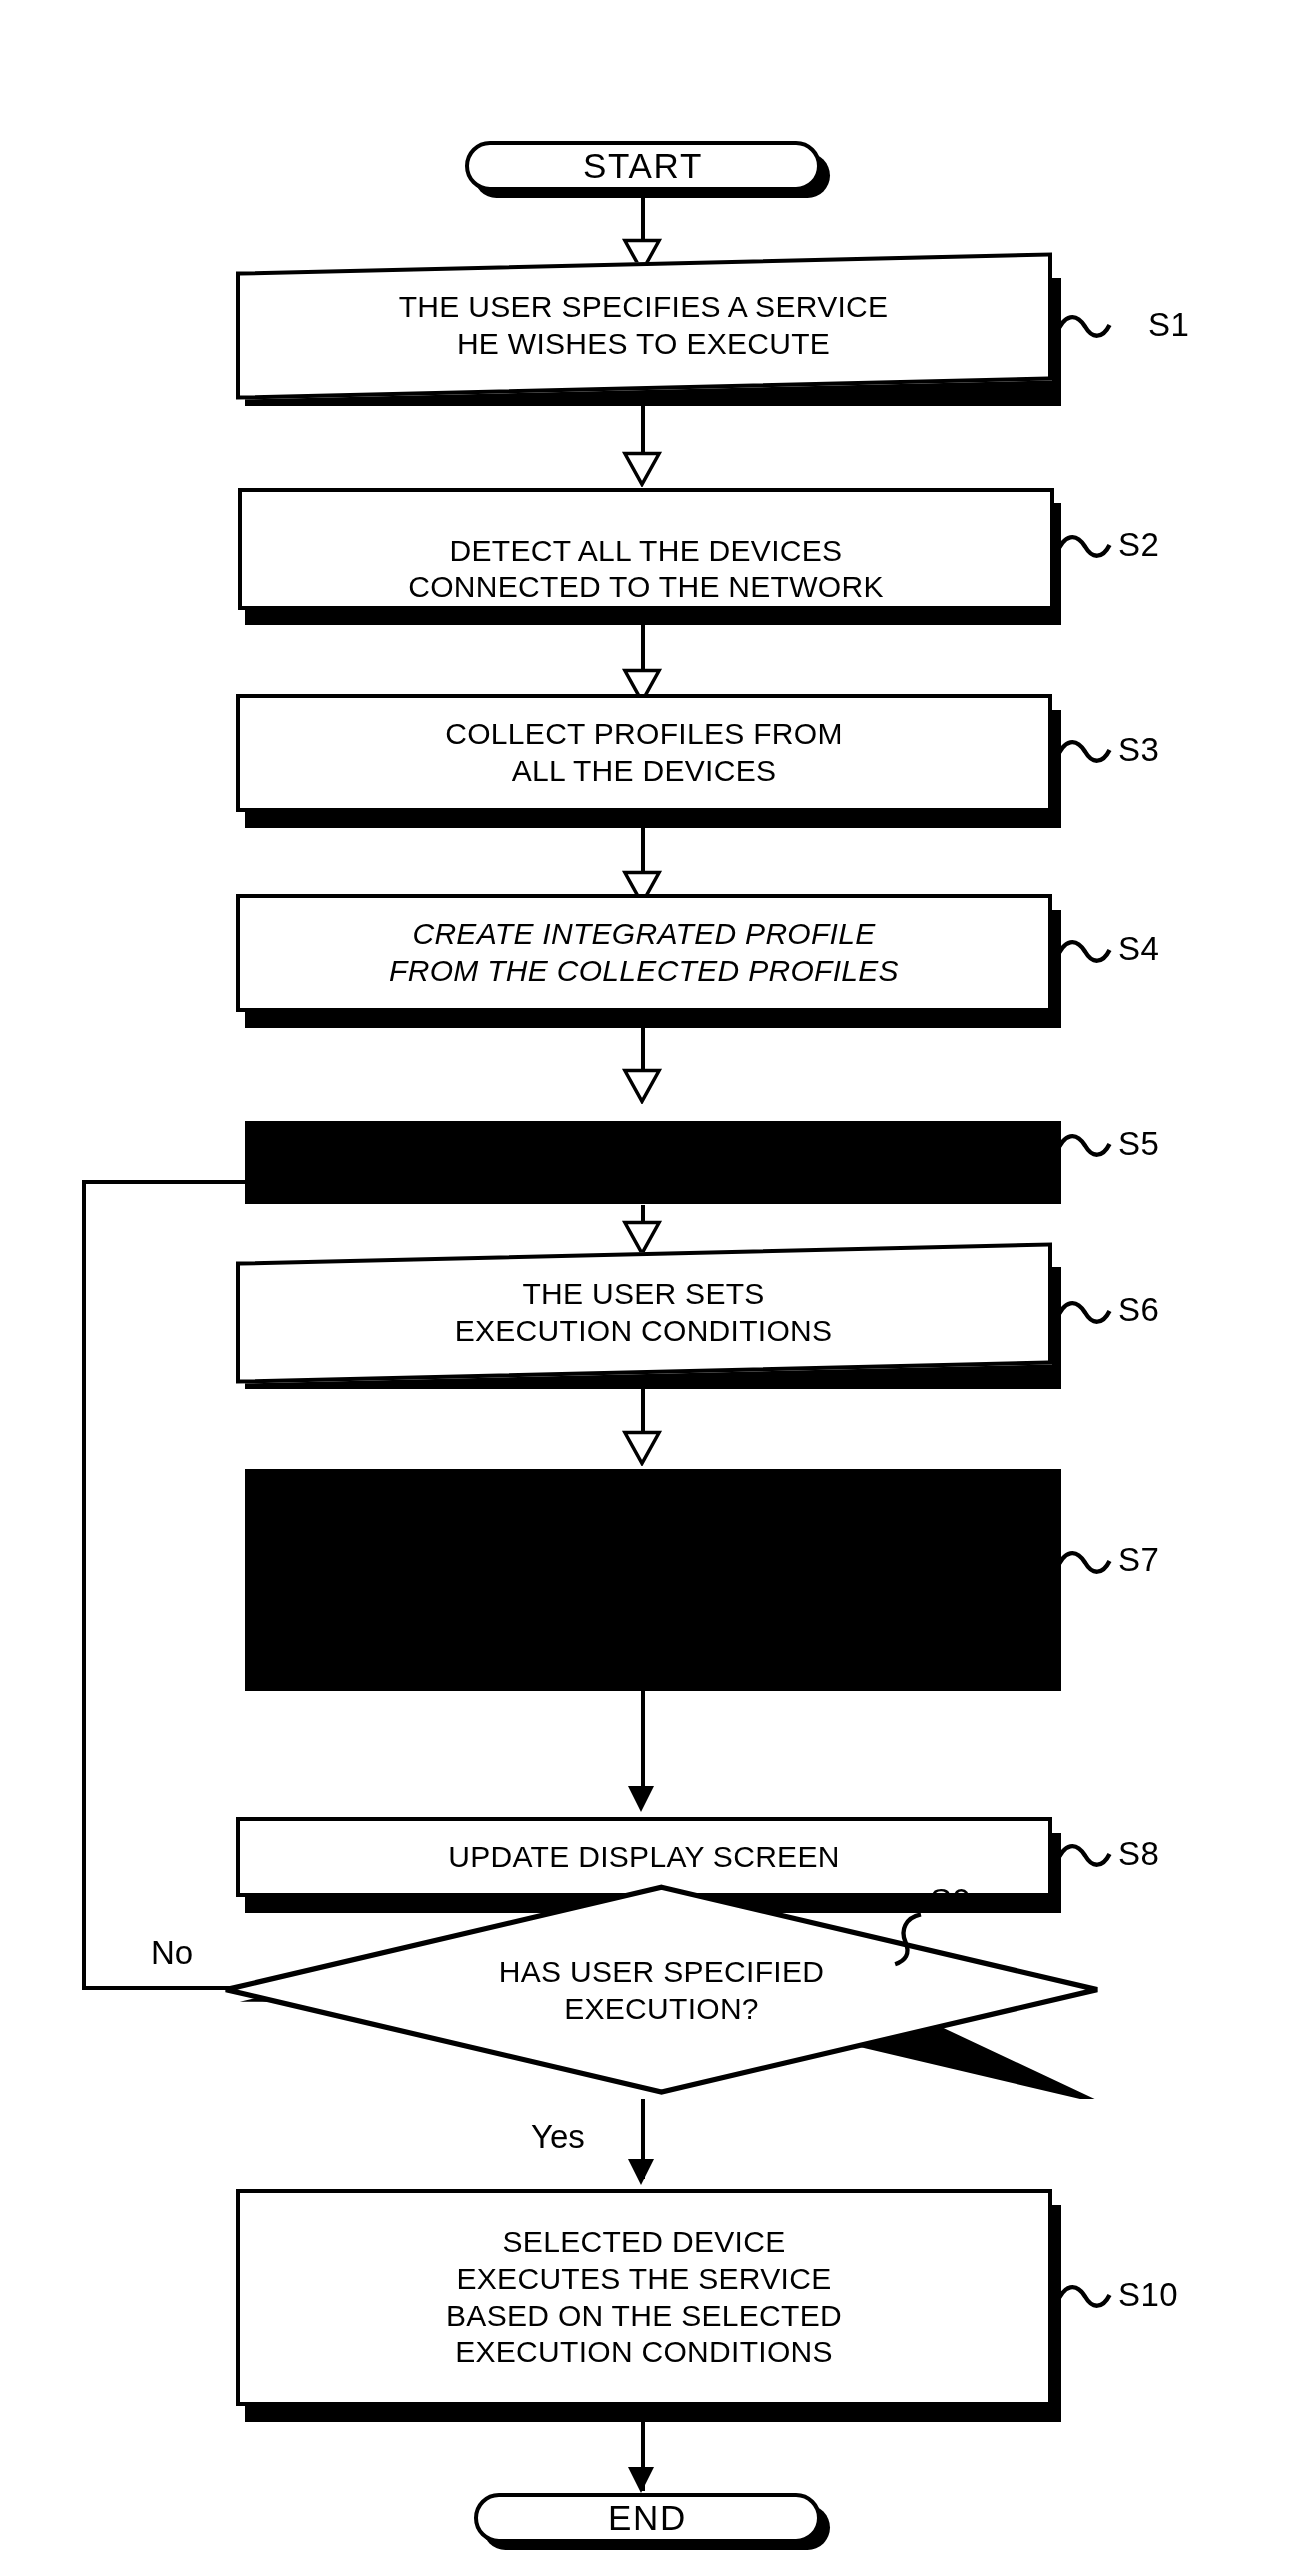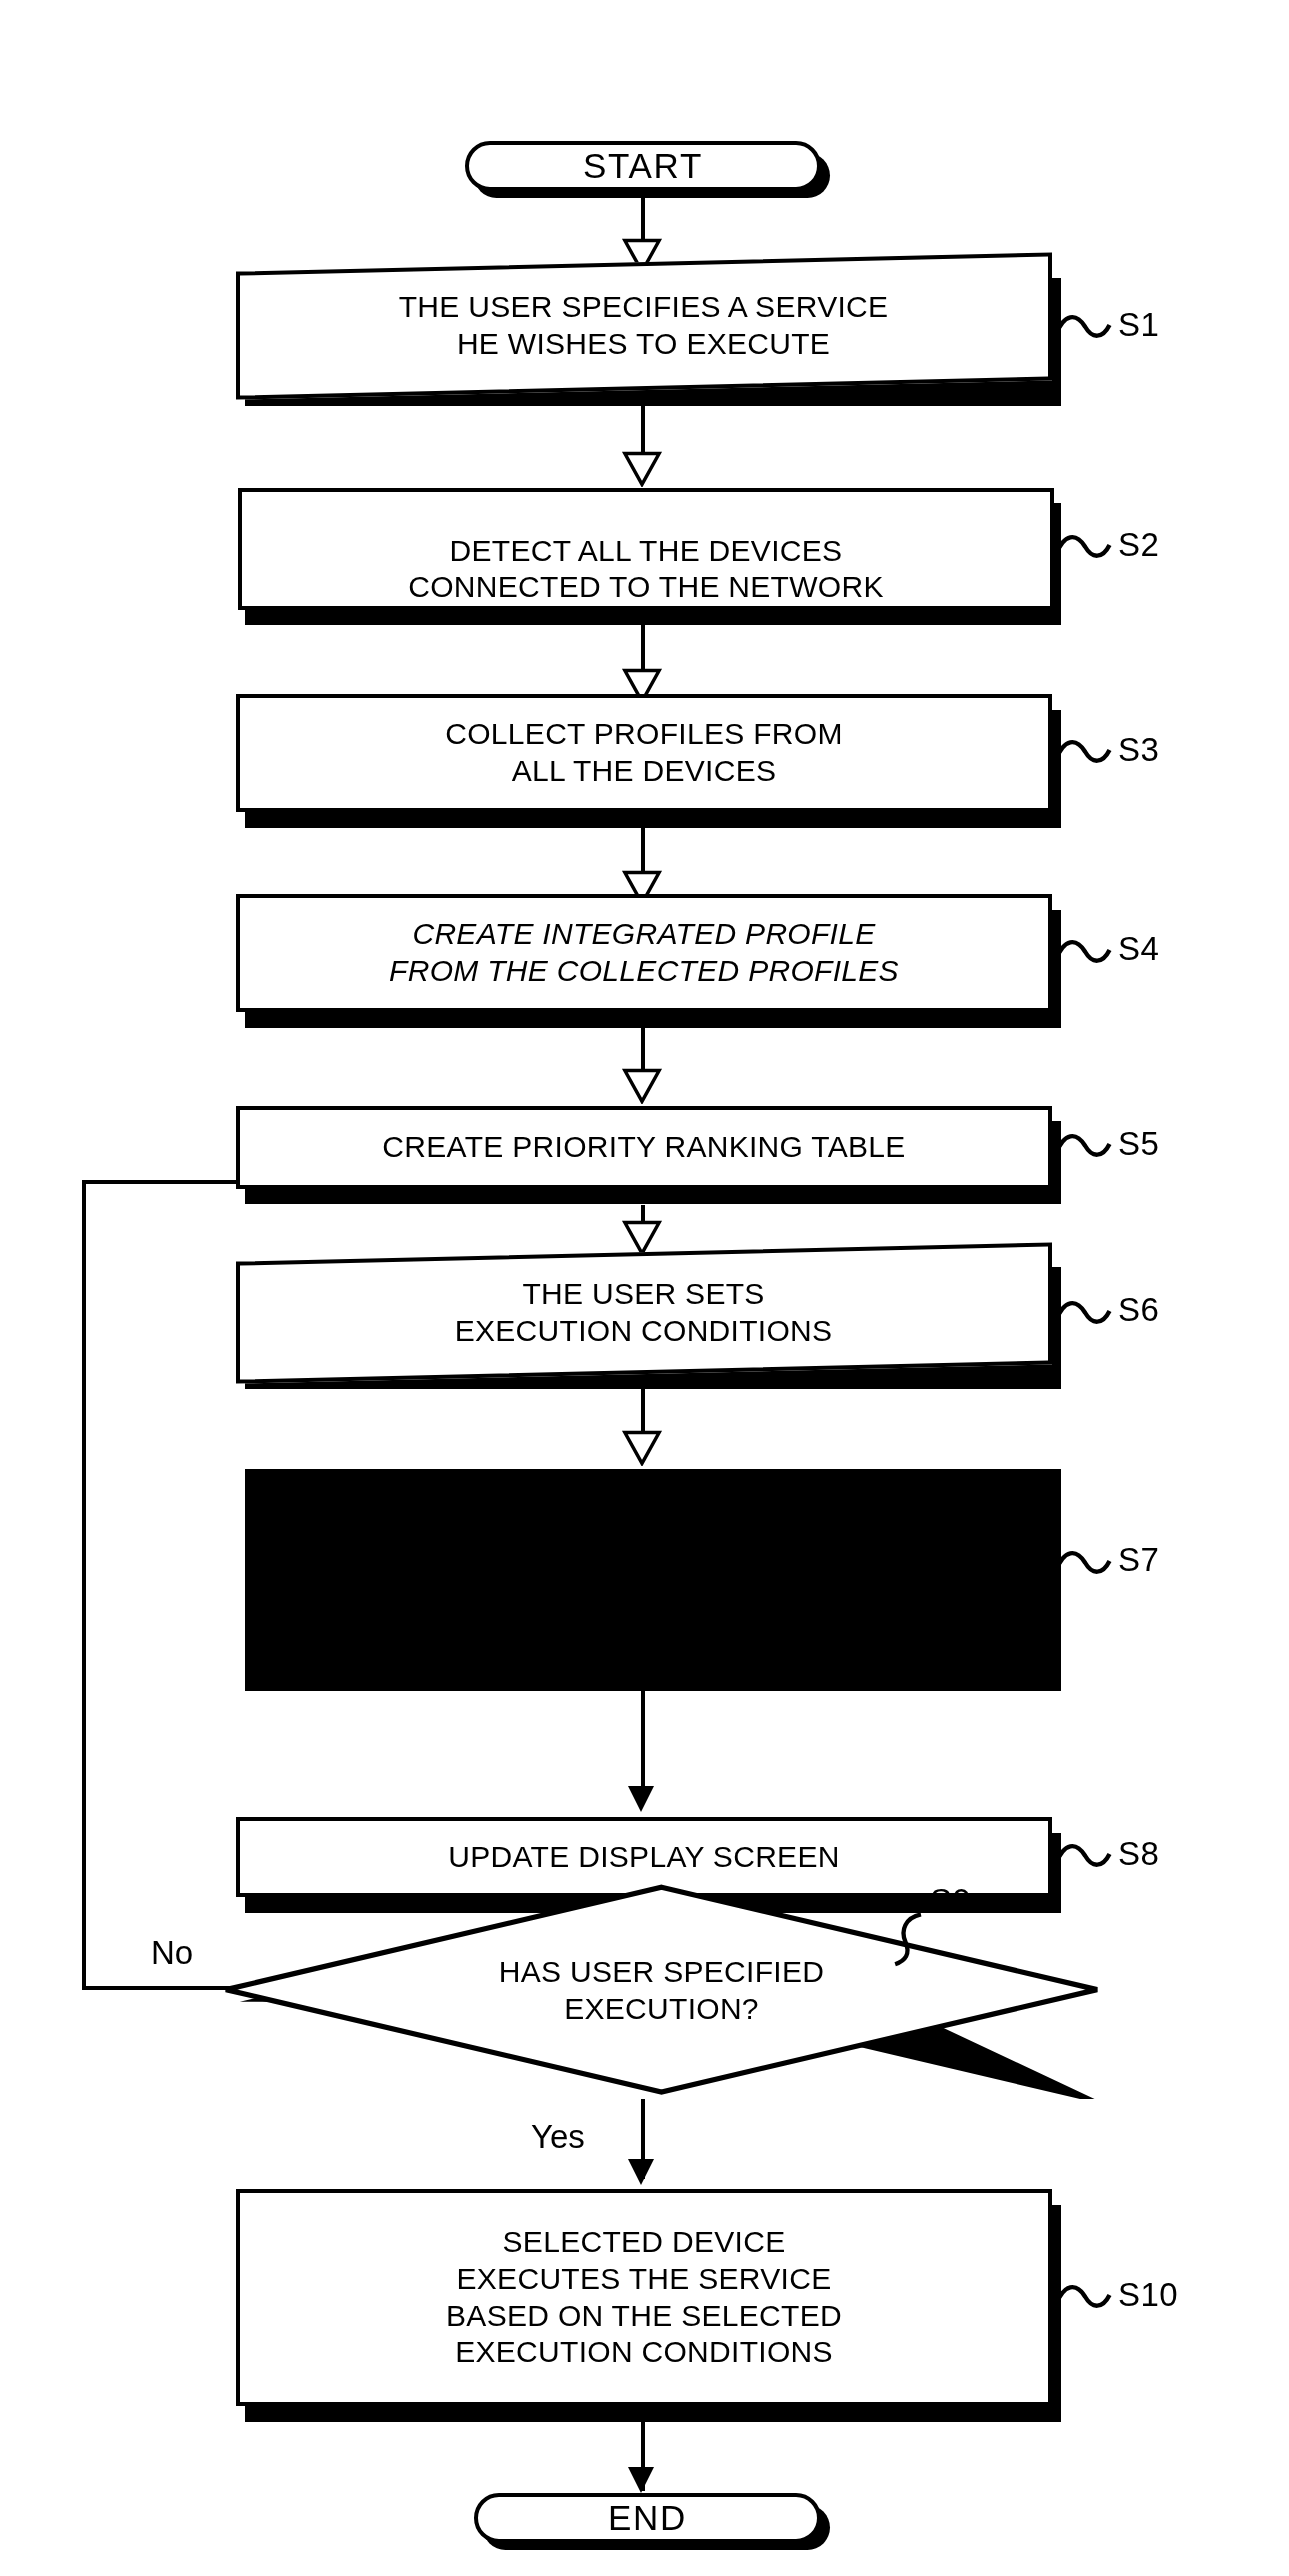--- a/index.html
+++ b/index.html
@@ -180,21 +180,21 @@
   </svg>
 
   <div class="pbox-shadow" style="left:245px; top:278px; width:816px; height:128px;"></div>
   <div class="pbox skew-top" style="left:236px; top:262px; width:816px; height:128px;">
     <div class="pbox-text">THE USER SPECIFIES A SERVICE
 HE WISHES TO EXECUTE</div>
   </div>
   <svg class="tilde" style="left:1052px; top:311px;" width="61" height="35" viewBox="0 0 70 40">
     <path d="M4 28 C 14 2, 28 2, 38 18 C 46 32, 58 32, 66 16" fill="none" stroke="#000" stroke-width="5"></path>
   </svg>
-  <div class="steplabel" style="left:1118px; top:306px;">S1</div>
+  <div class="steplabel" style="left:1148px; top:306px;">S1</div>
 
   <div class="vline" style="left:641px; top:406px; height:52px;"></div>
   <svg class="arrow-hollow" style="left:621px; top:451px;" width="42" height="36" viewBox="0 0 48 42">
     <polygon points="4,3 44,3 24,39" fill="#fff" stroke="#000" stroke-width="4"></polygon>
   </svg>
 
   <div class="pbox-shadow" style="left:245px; top:503px; width:816px; height:122px;"></div>
   <div class="pbox" style="left:238px; top:488px; width:816px; height:122px;align-items:flex-end;">
     <div class="pbox-text">DETECT ALL THE DEVICES
 CONNECTED TO THE NETWORK</div>
@@ -233,23 +233,20 @@
     <path d="M4 28 C 14 2, 28 2, 38 18 C 46 32, 58 32, 66 16" fill="none" stroke="#000" stroke-width="5"></path>
   </svg>
   <div class="steplabel" style="left:1118px; top:930px;">S4</div>
 
   <div class="vline" style="left:641px; top:1028px; height:47px;"></div>
   <svg class="arrow-hollow" style="left:621px; top:1068px;" width="42" height="36" viewBox="0 0 48 42">
     <polygon points="4,3 44,3 24,39" fill="#fff" stroke="#000" stroke-width="4"></polygon>
   </svg>
 
   <div class="pbox-shadow" style="left:245px; top:1121px; width:816px; height:83px;"></div>
-  <div class="pbox" style="left:236px; top:1106px; width:816px; height:83px;">
-    <div class="pbox-text">CREATE PRIORITY RANKING TABLE</div>
-  </div>
   <svg class="tilde" style="left:1052px; top:1130px;" width="61" height="35" viewBox="0 0 70 40">
     <path d="M4 28 C 14 2, 28 2, 38 18 C 46 32, 58 32, 66 16" fill="none" stroke="#000" stroke-width="5"></path>
   </svg>
   <div class="steplabel" style="left:1118px; top:1125px;">S5</div>
 
   <div class="vline" style="left:641px; top:1205px; height:54px;"></div>
   <svg class="arrow-hollow" style="left:621px; top:1220px;" width="42" height="36" viewBox="0 0 48 42">
     <polygon points="4,3 44,3 24,39" fill="#fff" stroke="#000" stroke-width="4"></polygon>
   </svg>
 

